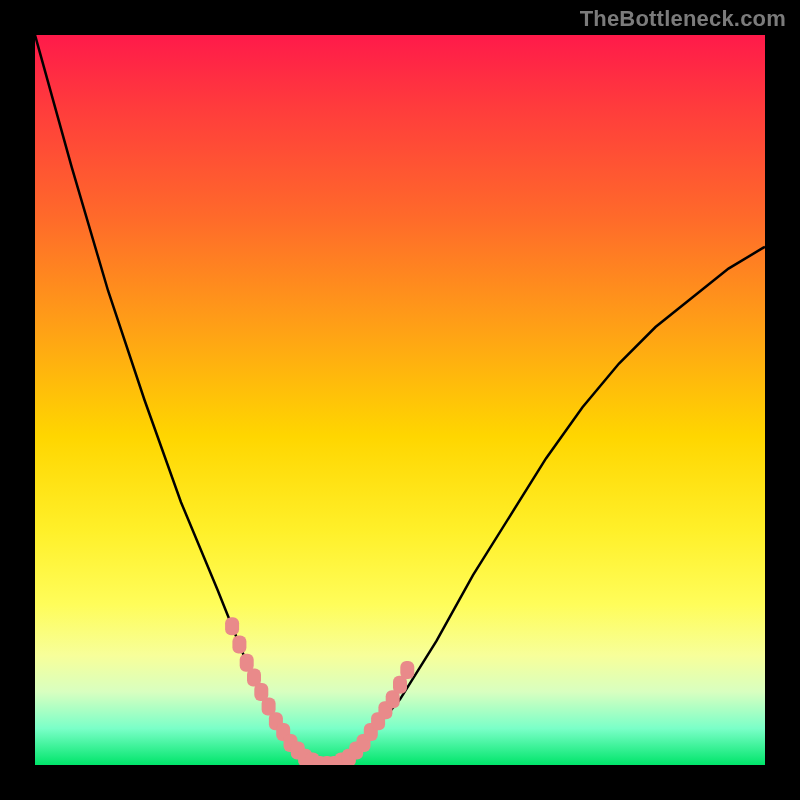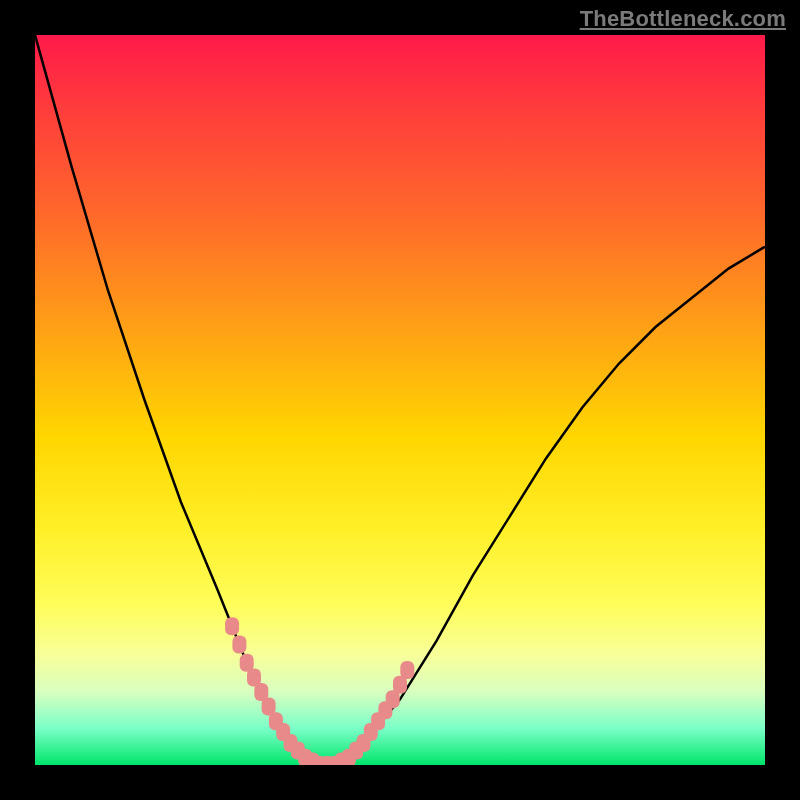--- a/index.html
+++ b/index.html
@@ -46,21 +46,20 @@
     );
   }
   .watermark {
     position: absolute;
     top: 6px;
     right: 14px;
     color: #7b7b7b;
     font-size: 22px;
     font-weight: 600;
     letter-spacing: 0.2px;
-    text-decoration: underline;
   }
   svg {
     position: absolute;
     inset: 0;
   }
 </style>
 </head>
 <body>
 
 <div class="frame">

